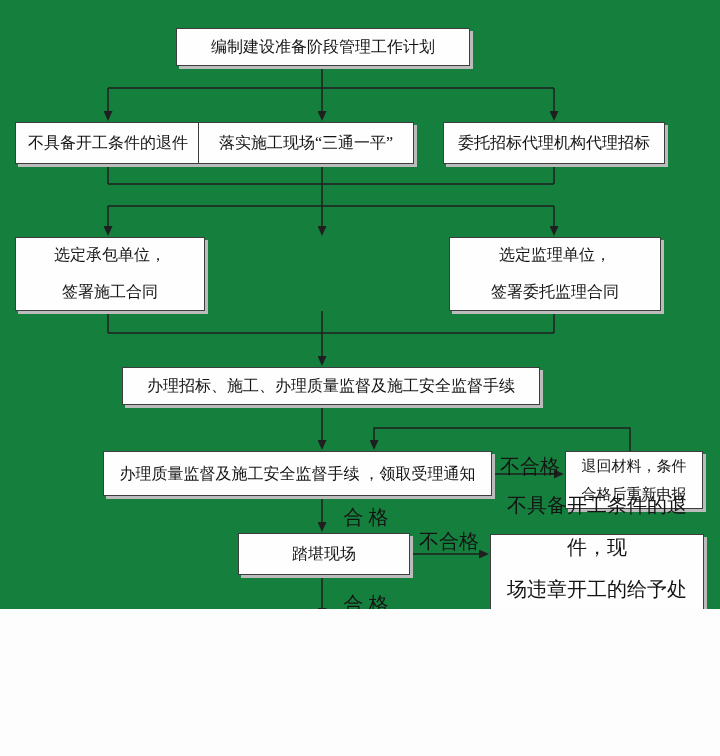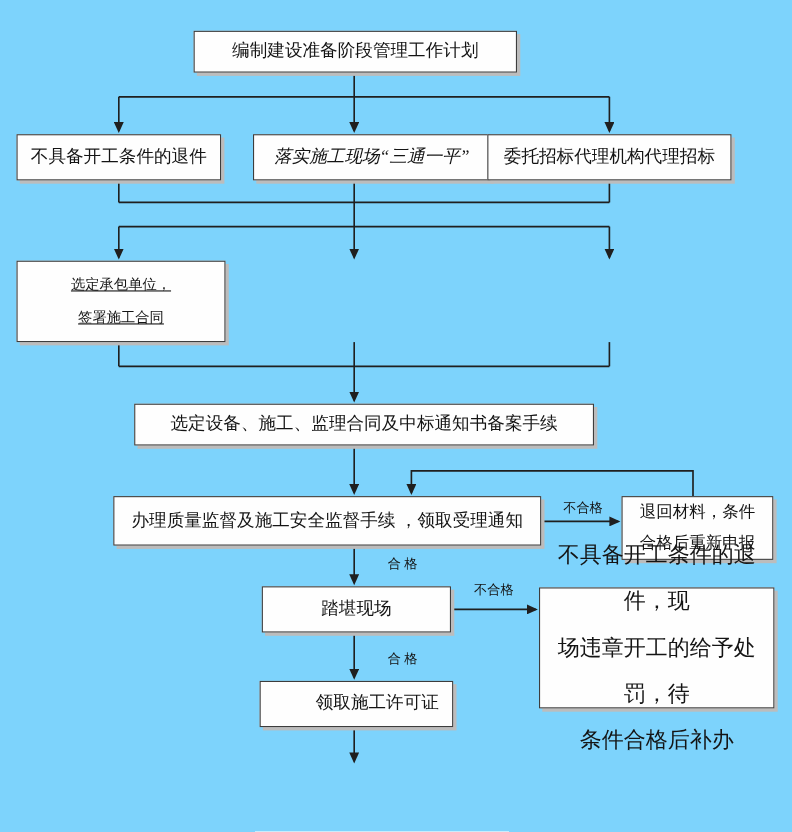--- a/index.html
+++ b/index.html
@@ -4,22 +4,22 @@
 <style>
   html, body {
     margin: 0;
     padding: 0;
     background: #fdfdfd;
     font-family: "Liberation Serif", "DejaVu Serif", serif;
   }
   .canvas {
     position: relative;
     width: 720px;
-    height: 756px;
-    background: #7dd3fc;
+    height: 609px;
+    background: #15803d;
     overflow: hidden;
   }
   .wires {
     position: absolute;
     left: 0;
     top: 0;
     width: 720px;
     height: 756px;
   }
   .node {
@@ -33,35 +33,34 @@
     text-align: center;
     display: flex;
     align-items: center;
     justify-content: center;
     white-space: pre-line;
     line-height: 1.5;
     padding: 2px 6px;
   }
   .node.tall {
     line-height: 2.3;
-    font-size: 13px;
-    text-decoration: underline;
+    font-size: 16px;
   }
   .node.small {
     font-size: 15px;
     line-height: 1.9;
   }
   .node.penalty {
     line-height: 2.1;
     font-size: 20px;
   }
   .edge-label {
     position: absolute;
     color: #141414;
-    font-size: 12px;
+    font-size: 20px;
     text-align: center;
     white-space: nowrap;
   }
 </style>
 </head>
 <body>
 
 <div class="canvas">
 
   <svg class="wires" viewBox="0 0 720 756" xmlns="http://www.w3.org/2000/svg">
@@ -104,27 +103,29 @@
 
       <path d="M322,575 V616" marker-end="url(#arrow)"></path>
 
       <path d="M322,661 V692" marker-end="url(#arrow)"></path>
     </g>
   </svg>
 
   <div class="node" style="left:176px; top:28px; width:294px; height:38px;">编制建设准备阶段管理工作计划</div>
 
   <div class="node" style="left:15px; top:122px; width:186px; height:42px;">不具备开工条件的退件</div>
-  <div class="node" style="left:230px; top:122px; width:216px; height:42px;font-style:italic;">落实施工现场“三通一平”</div>
+  <div class="node" style="left:198px; top:122px; width:216px; height:42px;">落实施工现场“三通一平”</div>
   <div class="node" style="left:443px; top:122px; width:222px; height:42px;">委托招标代理机构代理招标</div>
 
   <div class="node tall" style="left:15px; top:237px; width:190px; height:74px;">选定承包单位，
 签署施工合同</div>
+  <div class="node tall" style="left:449px; top:237px; width:212px; height:74px;">选定监理单位，
+签署委托监理合同</div>
 
-  <div class="node" style="left:122px; top:367px; width:418px; height:38px;">选定设备、施工、监理合同及中标通知书备案手续</div>
+  <div class="node" style="left:122px; top:367px; width:418px; height:38px;">办理招标、施工、办理质量监督及施工安全监督手续</div>
 
   <div class="node" style="left:103px; top:451px; width:389px; height:45px;">办理质量监督及施工安全监督手续 ，领取受理通知</div>
   <div class="node small" style="left:565px; top:451px; width:138px; height:58px;">退回材料，条件
 合格后重新申报</div>
 
   <div class="node" style="left:238px; top:533px; width:172px; height:42px;">踏堪现场</div>
   <div class="node penalty" style="left:490px; top:534px; width:214px; height:110px;">不具备开工条件的退件，现
 场违章开工的给予处罚，待
 条件合格后补办</div>
 

